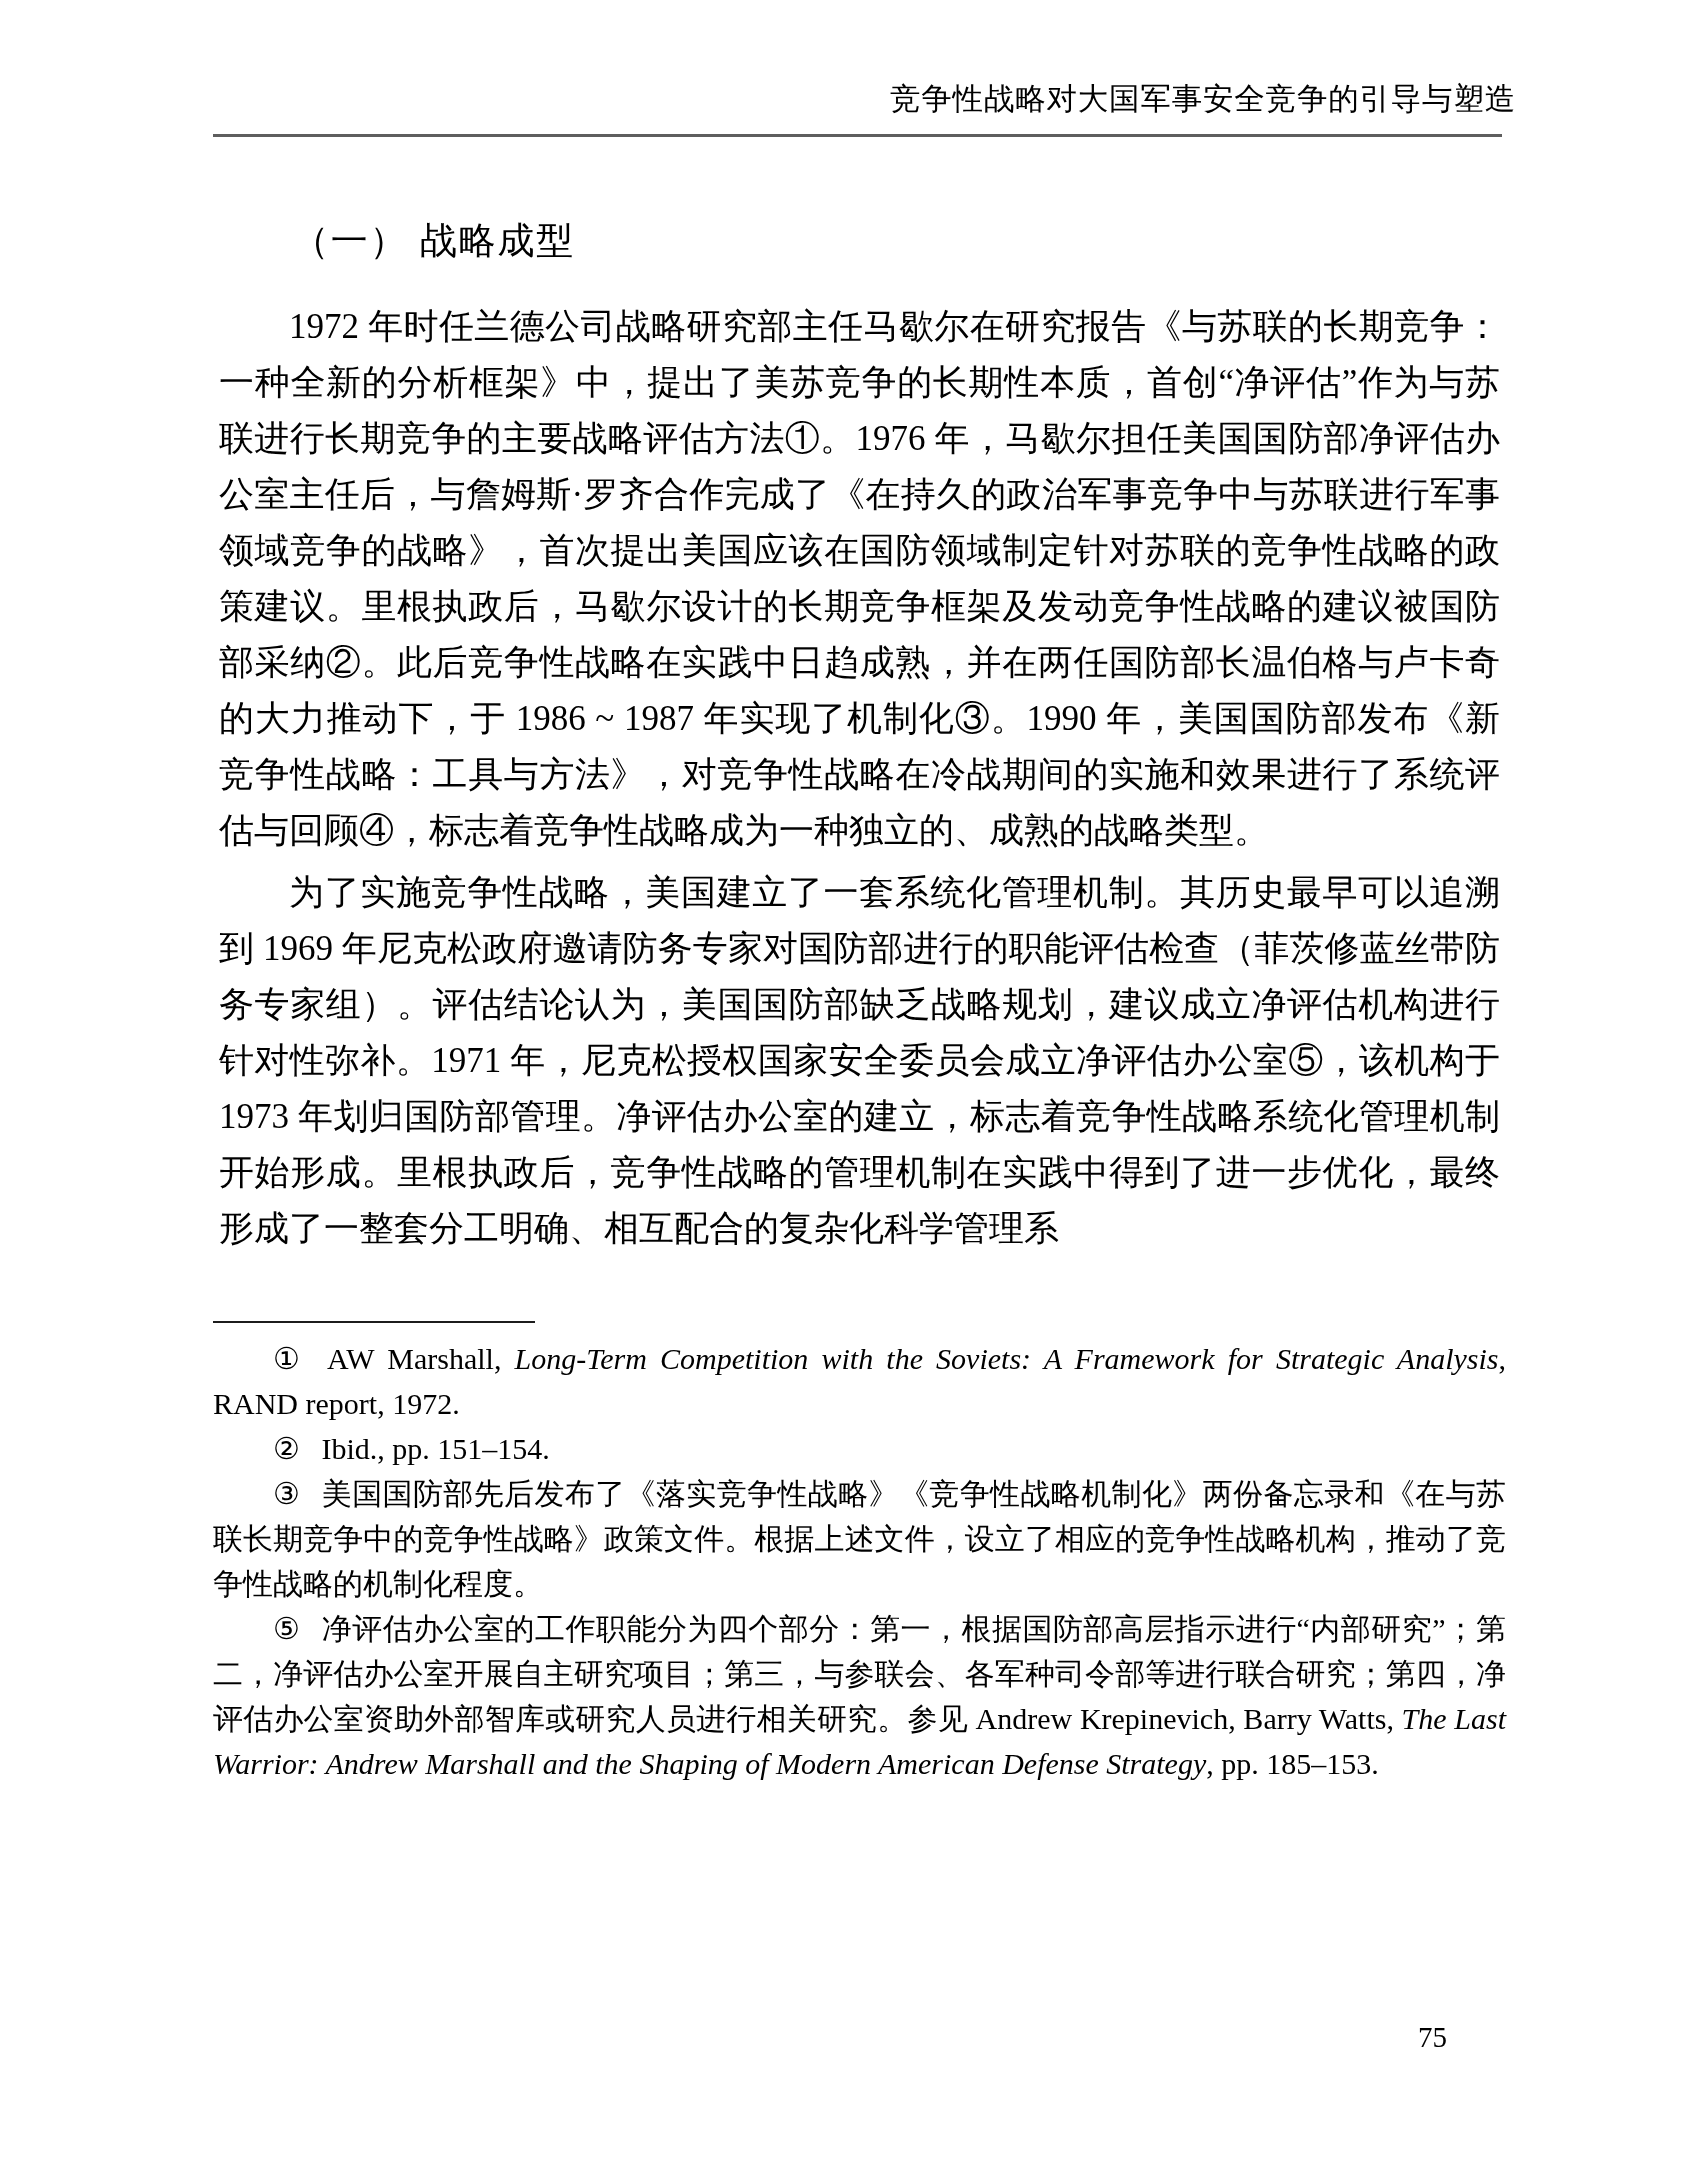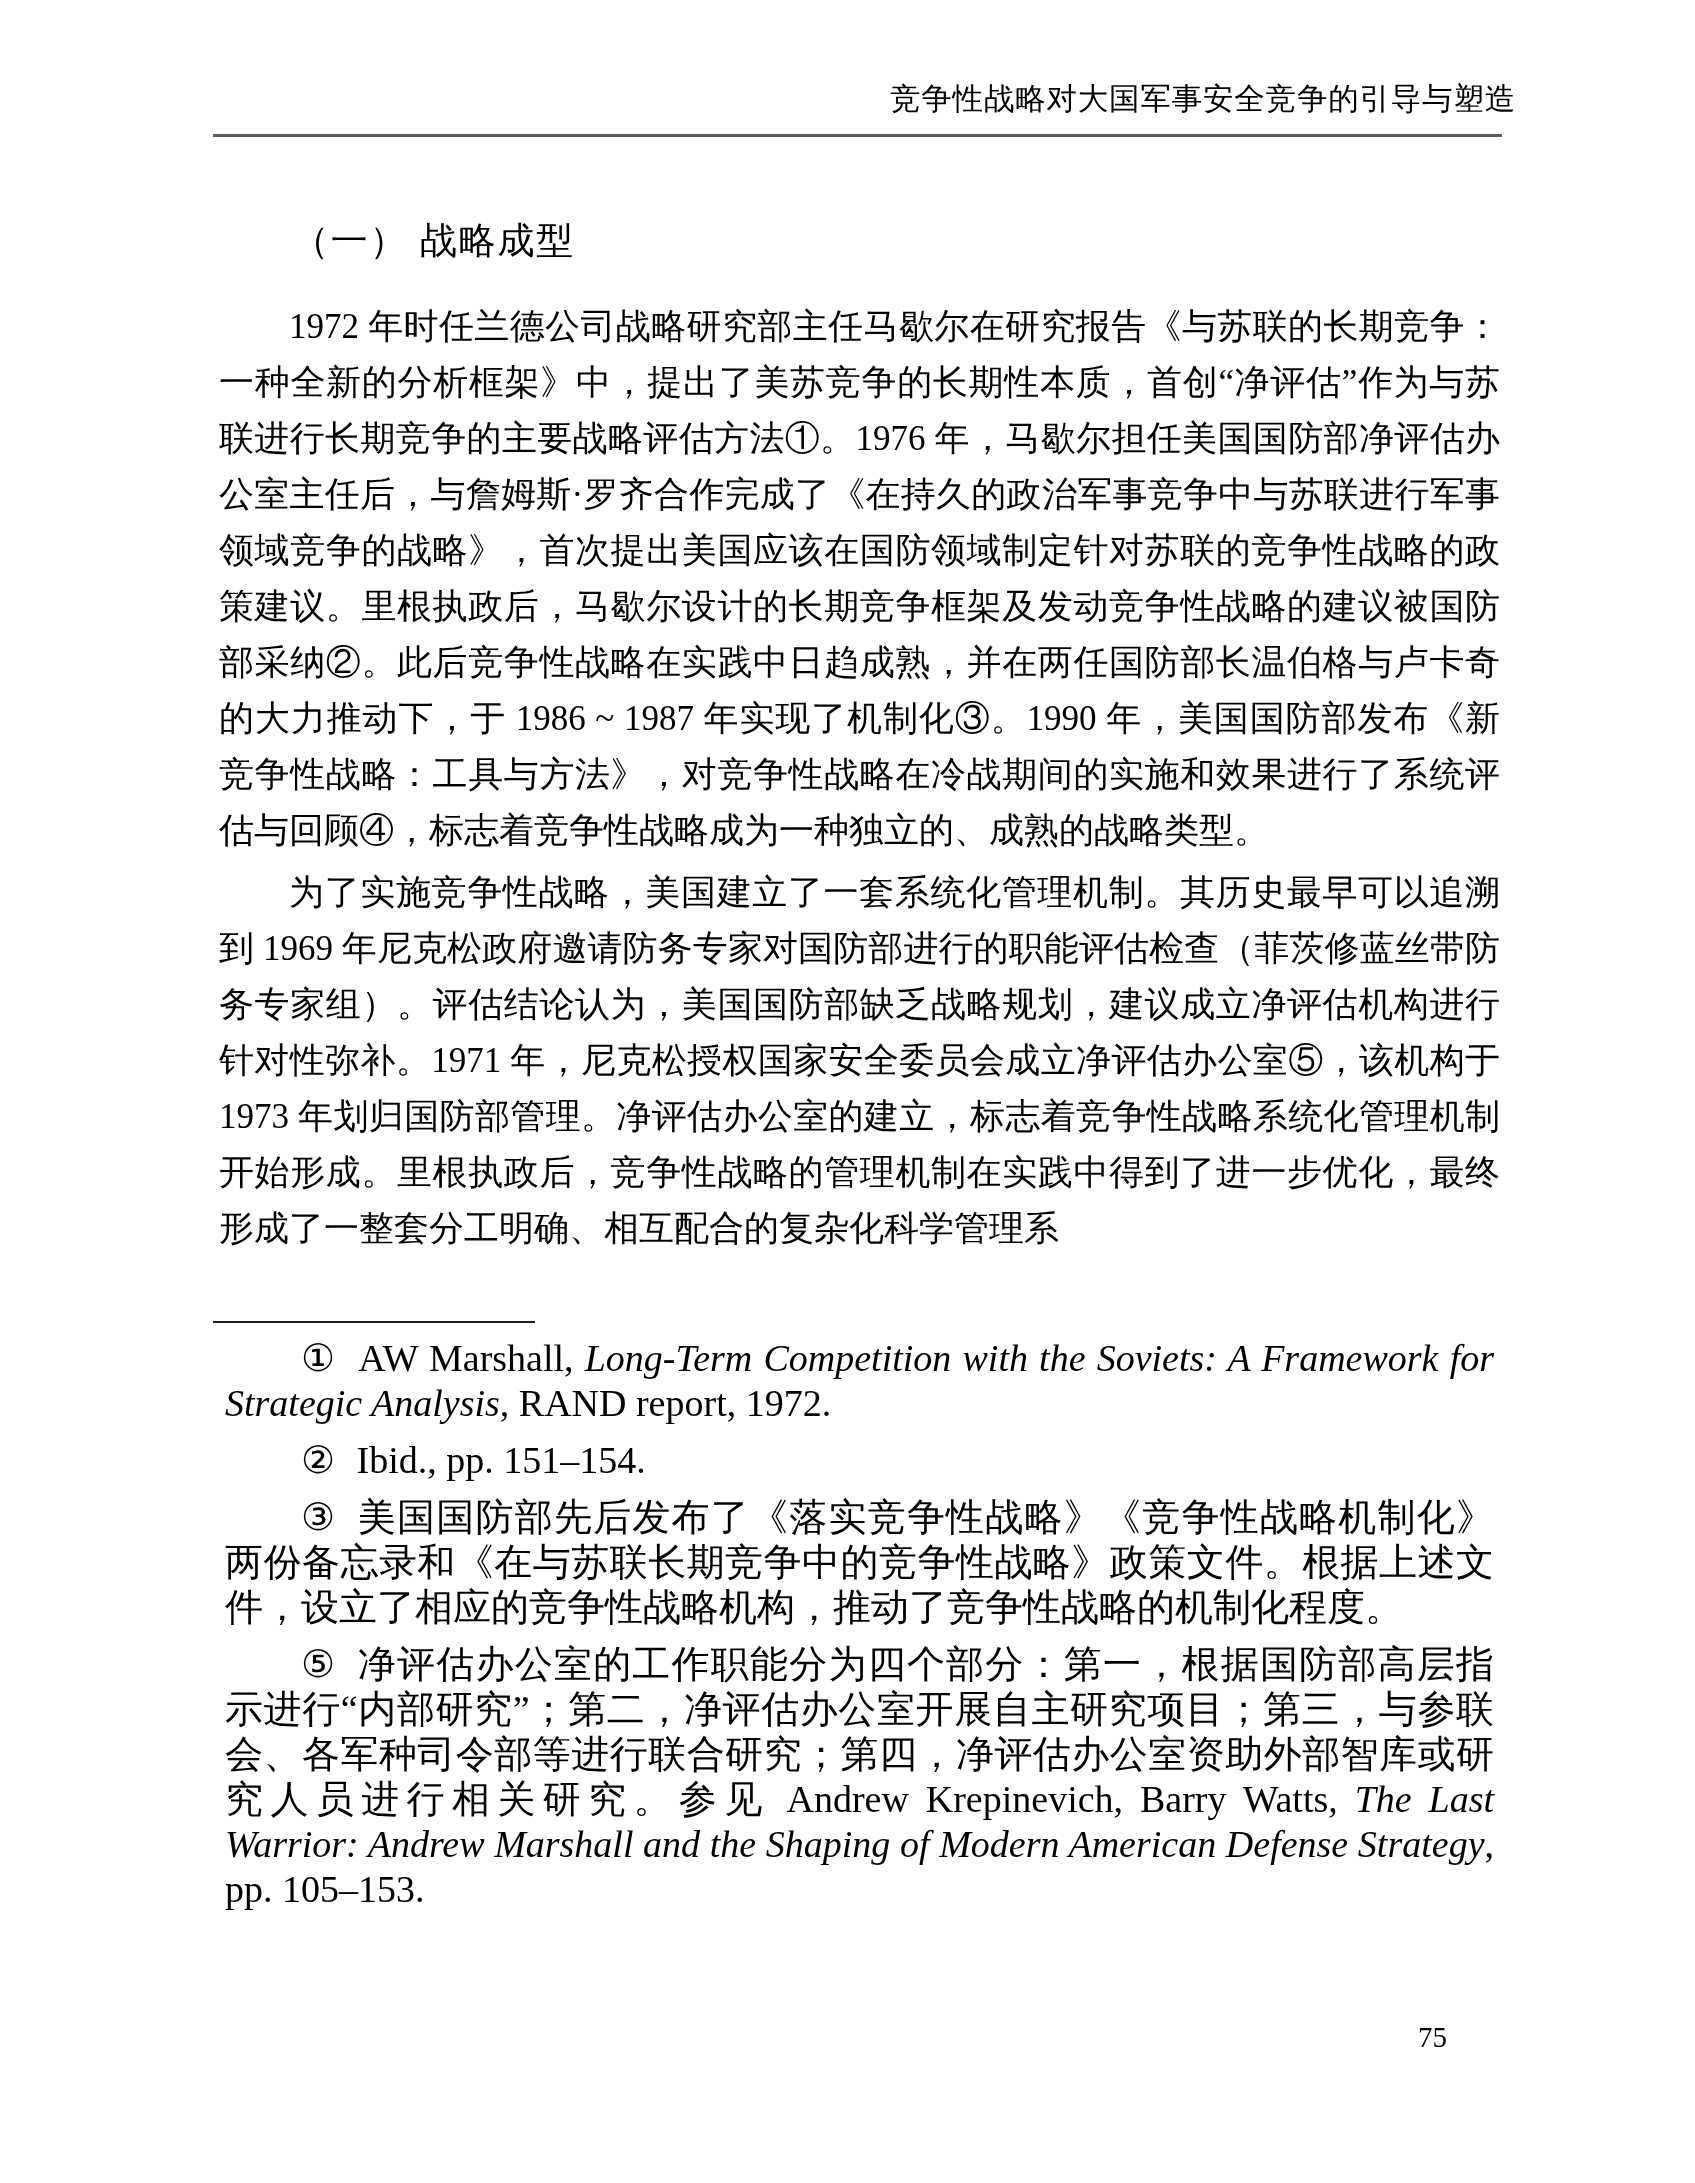--- a/index.html
+++ b/index.html
@@ -53,22 +53,22 @@
     text-justify: inter-ideograph;
     text-indent: 2em;
   }
   .footnote-separator {
     width: 322px;
     height: 1.7px;
     background: #1c1c1c;
     margin: 64px 0 13.2px 0;
   }
   .footnote-list p.footnote {
-    margin: 12px;
-    font-size: 38px;
+    margin: 0;
+    font-size: 30px;
     line-height: 45px;
     text-align: justify;
     text-justify: inter-ideograph;
     text-indent: 2em;
   }
   .footnote .marker {
     margin-right: 21.5px;
   }
   .footnote i {
     font-style: italic;
@@ -95,19 +95,19 @@
       <p>1972 年时任兰德公司战略研究部主任马歇尔在研究报告《与苏联的长期竞争：一种全新的分析框架》中，提出了美苏竞争的长期性本质，首创“净评估”作为与苏联进行长期竞争的主要战略评估方法①。1976 年，马歇尔担任美国国防部净评估办公室主任后，与詹姆斯·罗齐合作完成了《在持久的政治军事竞争中与苏联进行军事领域竞争的战略》，首次提出美国应该在国防领域制定针对苏联的竞争性战略的政策建议。里根执政后，马歇尔设计的长期竞争框架及发动竞争性战略的建议被国防部采纳②。此后竞争性战略在实践中日趋成熟，并在两任国防部长温伯格与卢卡奇的大力推动下，于 1986 ~ 1987 年实现了机制化③。1990 年，美国国防部发布《新竞争性战略：工具与方法》，对竞争性战略在冷战期间的实施和效果进行了系统评估与回顾④，标志着竞争性战略成为一种独立的、成熟的战略类型。</p>
       <p>为了实施竞争性战略，美国建立了一套系统化管理机制。其历史最早可以追溯到 1969 年尼克松政府邀请防务专家对国防部进行的职能评估检查（菲茨修蓝丝带防务专家组）。评估结论认为，美国国防部缺乏战略规划，建议成立净评估机构进行针对性弥补。1971 年，尼克松授权国家安全委员会成立净评估办公室⑤，该机构于 1973 年划归国防部管理。净评估办公室的建立，标志着竞争性战略系统化管理机制开始形成。里根执政后，竞争性战略的管理机制在实践中得到了进一步优化，最终形成了一整套分工明确、相互配合的复杂化科学管理系</p>
     </div>
 
   <div class="footnote-separator"></div>
 
   <div class="footnote-list">
       <p class="footnote"><span class="marker">①</span><span>AW Marshall, </span><i>Long-Term Competition with the Soviets: A Framework for Strategic Analysis</i><span>, RAND report, 1972.</span></p>
       <p class="footnote"><span class="marker">②</span><span>Ibid., pp. 151–154.</span></p>
       <p class="footnote"><span class="marker">③</span><span>美国国防部先后发布了《落实竞争性战略》《竞争性战略机制化》两份备忘录和《在与苏联长期竞争中的竞争性战略》政策文件。根据上述文件，设立了相应的竞争性战略机构，推动了竞争性战略的机制化程度。</span></p>
-      <p class="footnote"><span class="marker">⑤</span><span>净评估办公室的工作职能分为四个部分：第一，根据国防部高层指示进行“内部研究”；第二，净评估办公室开展自主研究项目；第三，与参联会、各军种司令部等进行联合研究；第四，净评估办公室资助外部智库或研究人员进行相关研究。参见 Andrew Krepinevich, Barry Watts, </span><i>The Last Warrior: Andrew Marshall and the Shaping of Modern American Defense Strategy</i><span>, pp. 105–153.</span></p>
+      <p class="footnote"><span class="marker">⑤</span><span>净评估办公室的工作职能分为四个部分：第一，根据国防部高层指示进行“内部研究”；第二，净评估办公室开展自主研究项目；第三，与参联会、各军种司令部等进行联合研究；第四，净评估办公室资助外部智库或研究人员进行相关研究。参见 Andrew Krepinevich, Barry Watts, </span><i>The Last Warrior: Andrew Marshall and the Shaping of Modern American Defense Strategy</i><span>, pp. 185–153.</span></p>
     </div>
 
 </main>
 
 <div class="page-number">75</div>
 
 
 </body></html>

